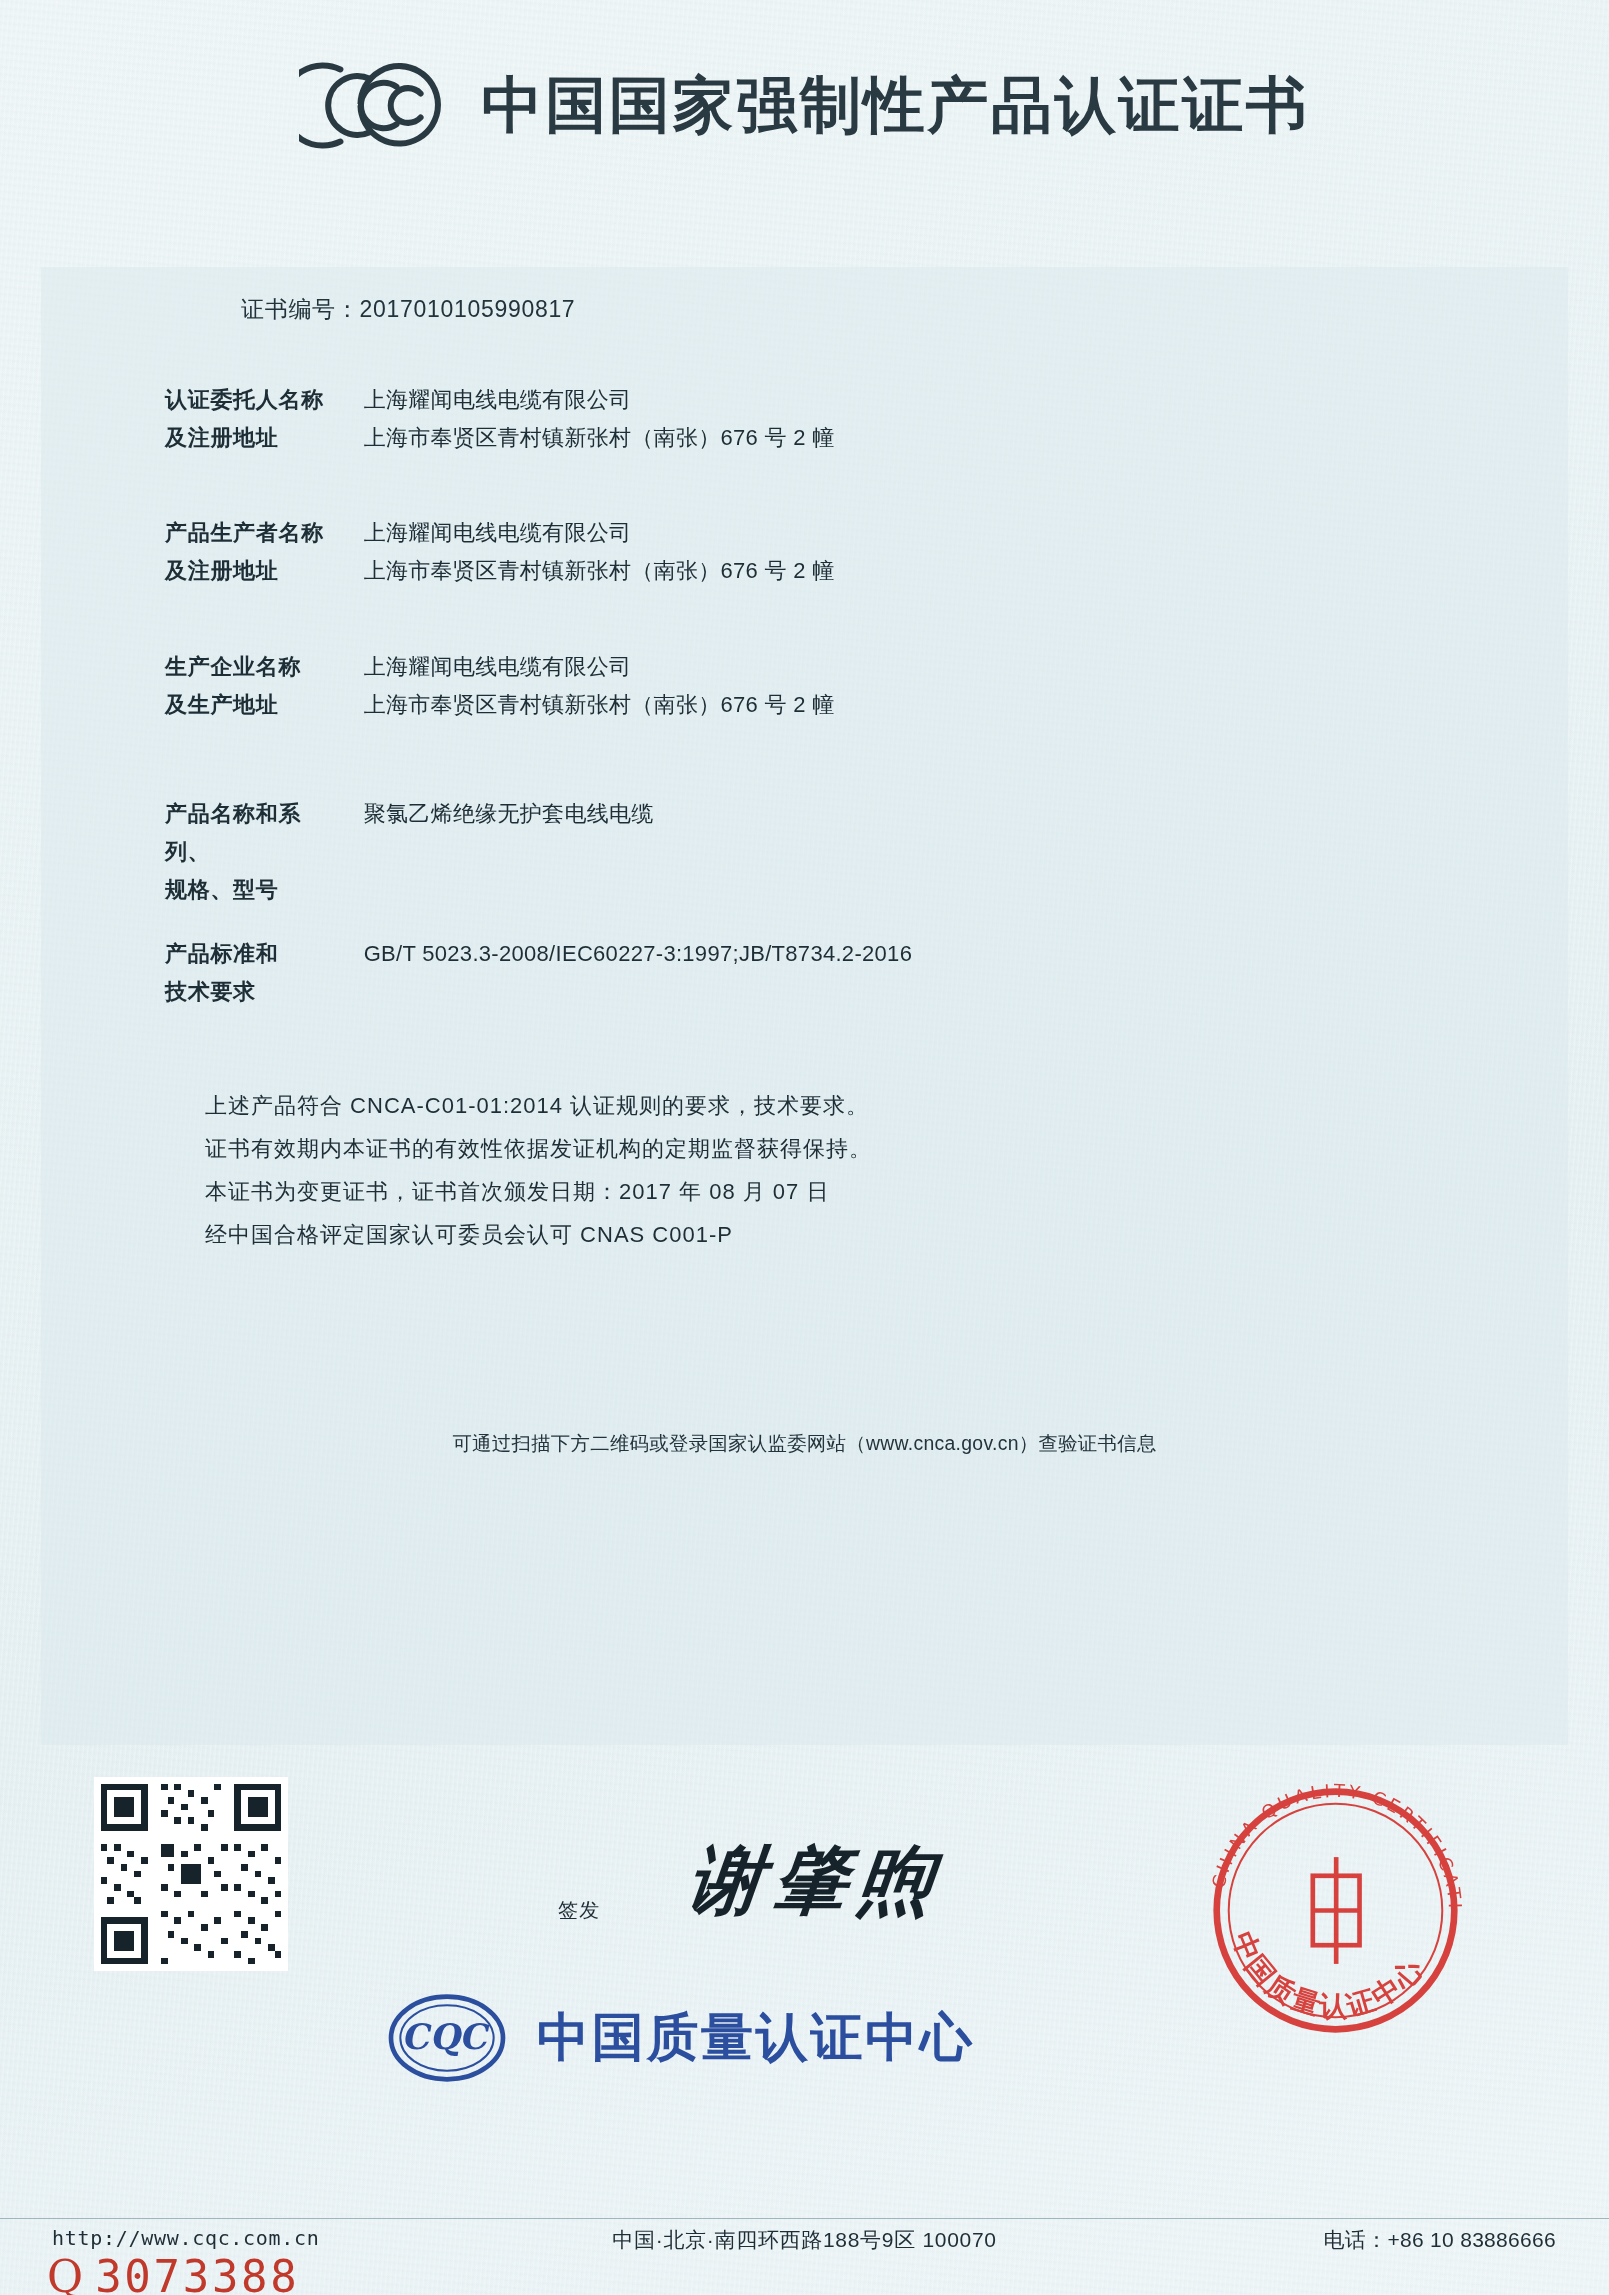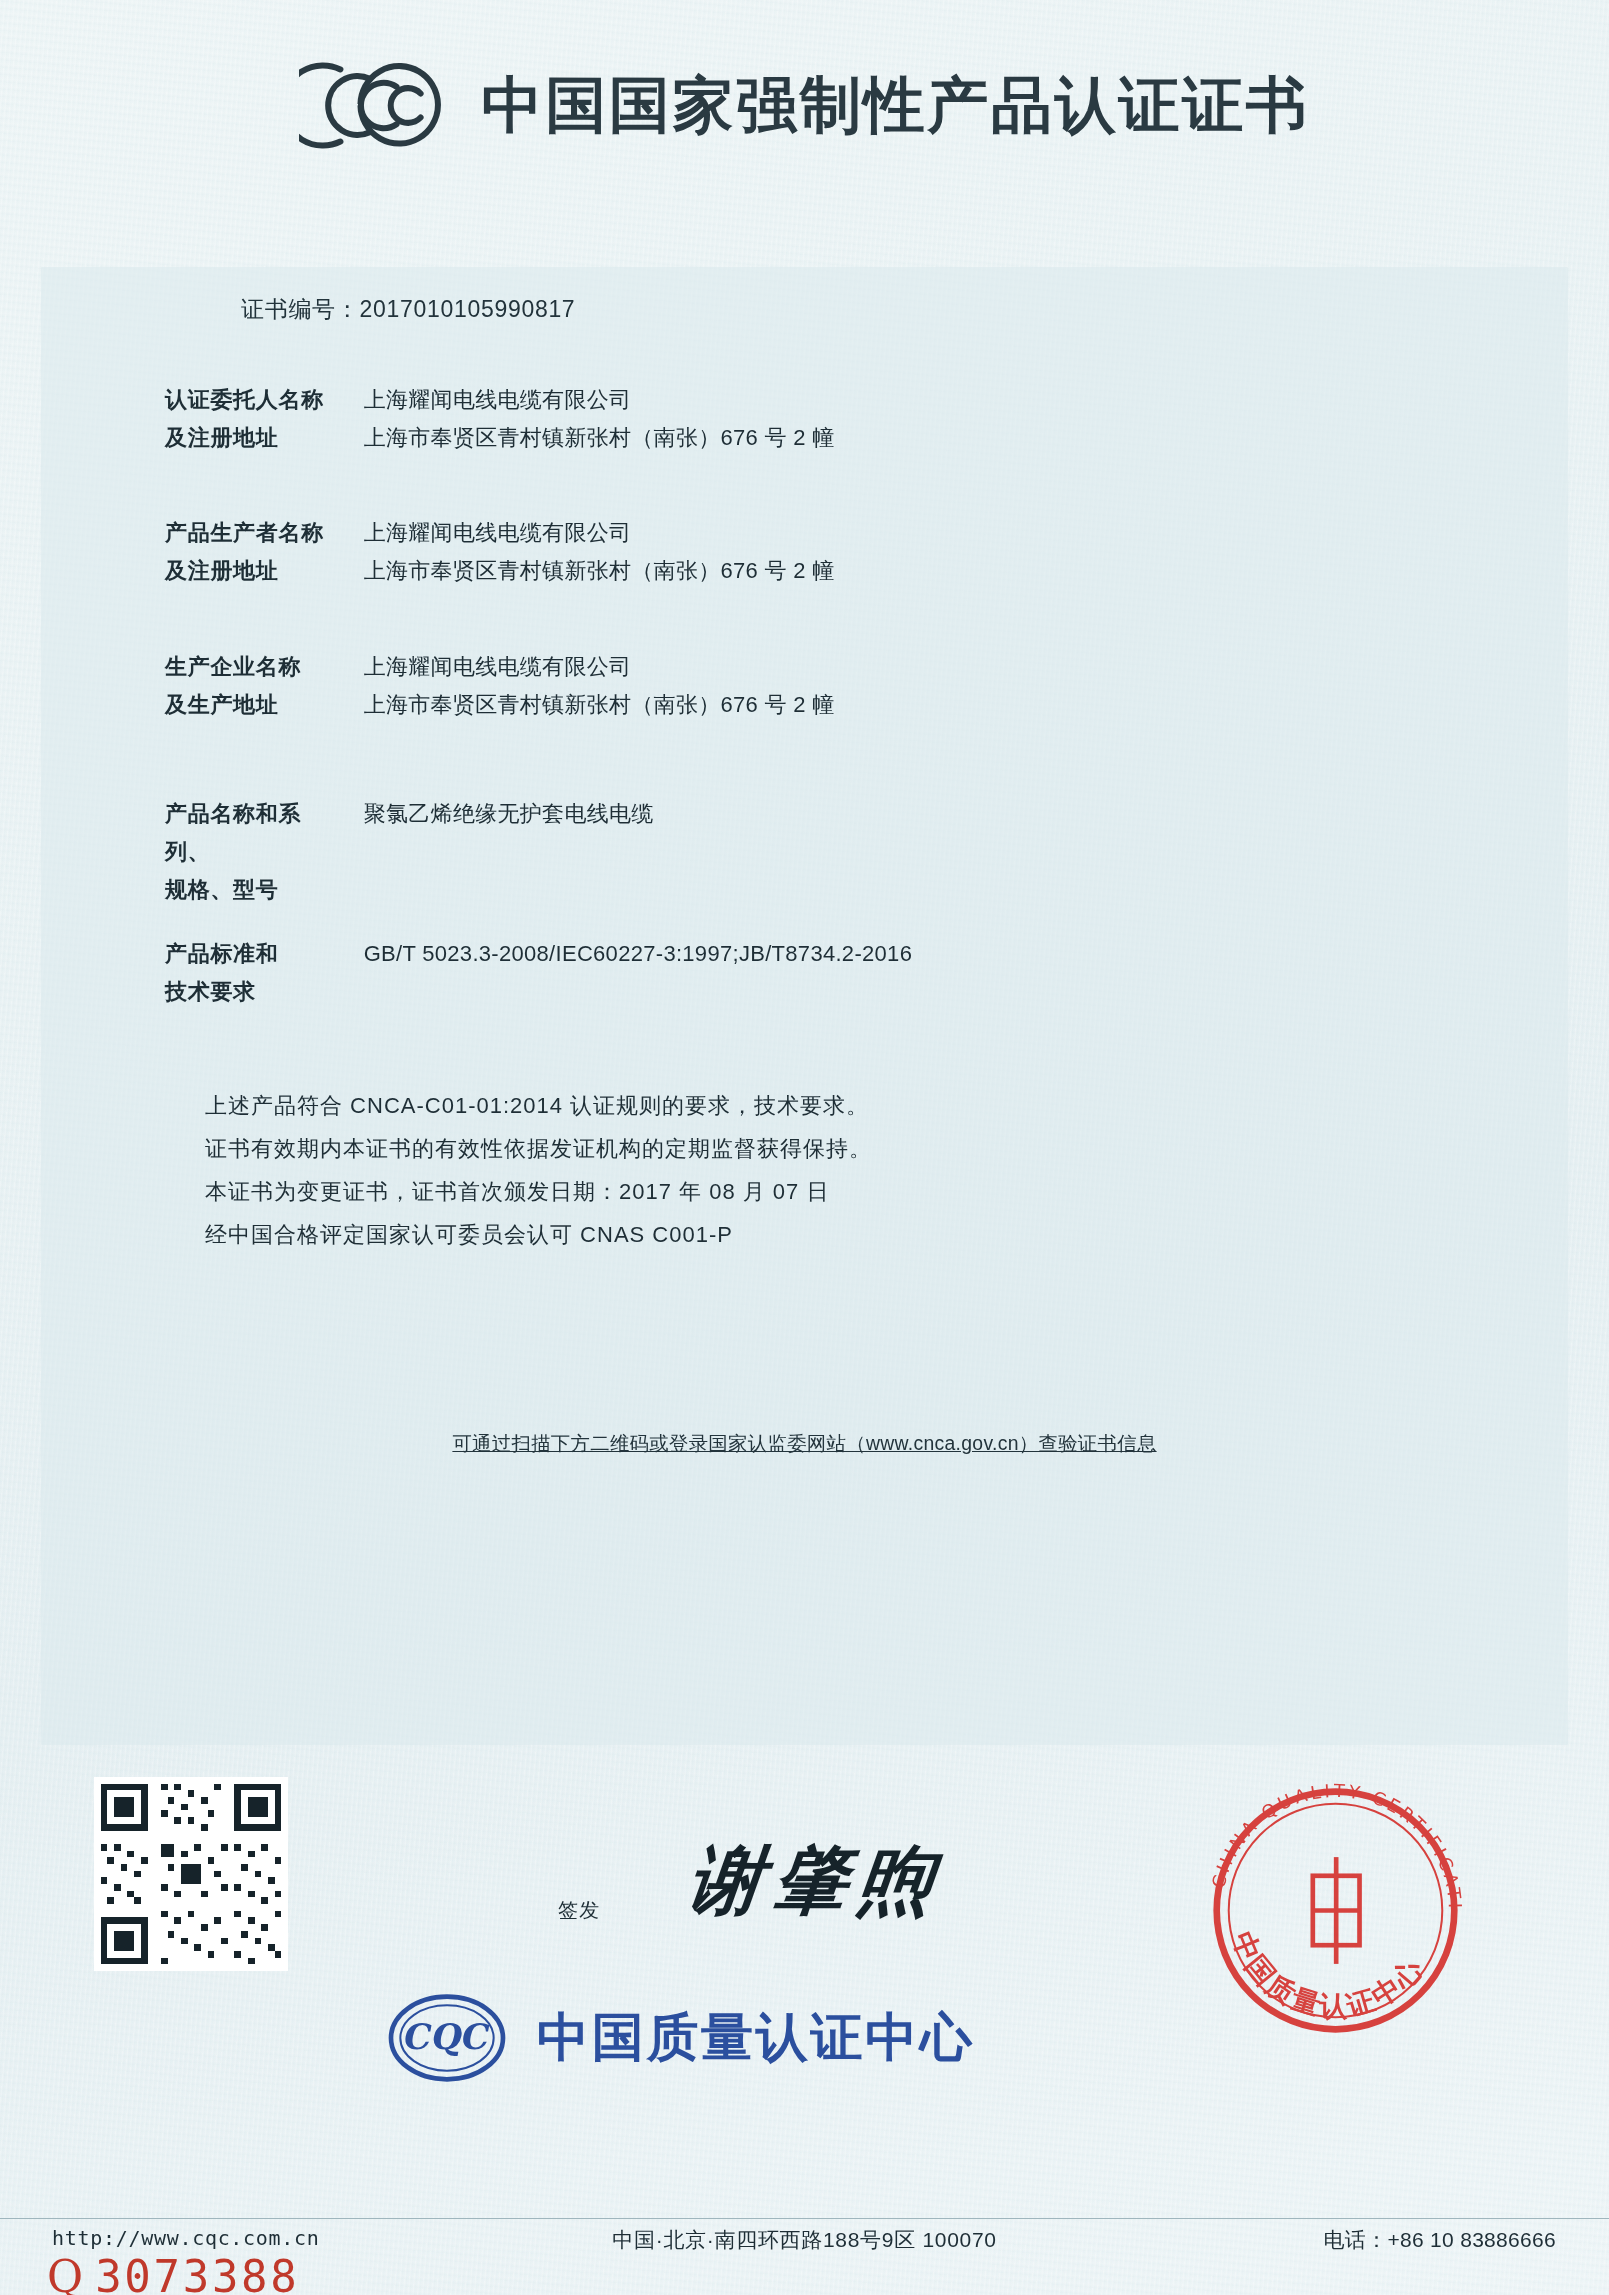--- a/index.html
+++ b/index.html
@@ -108,21 +108,20 @@
   }
   .verify-line {
     position: absolute;
     left: 0;
     top: 1430px;
     width: 100%;
     text-align: center;
     font-size: 19.4px;
     color: #23343c;
     letter-spacing: 0.3px;
-    text-decoration: underline;
   }
   .qr {
     position: absolute;
     left: 94px;
     top: 1777px;
     width: 194px;
     height: 194px;
   }
   .sign-label {
     position: absolute;

